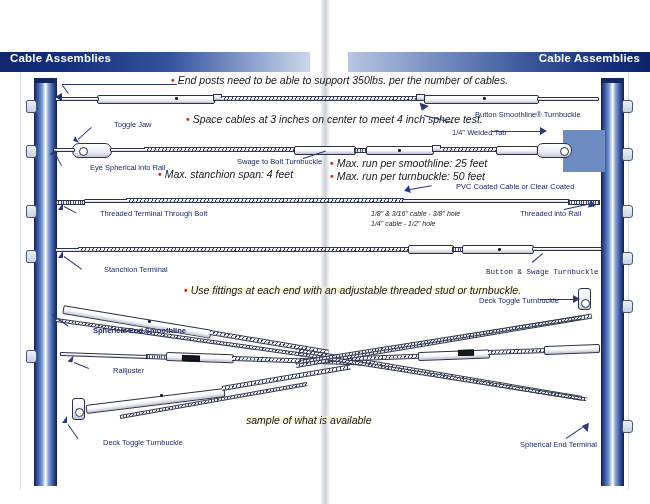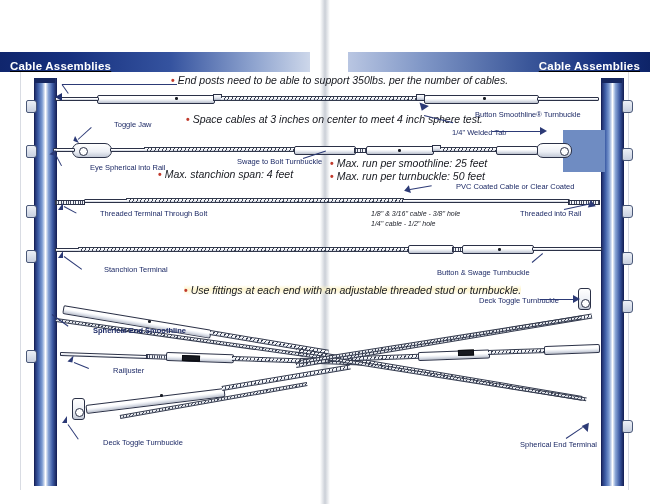--- a/index.html
+++ b/index.html
@@ -7,21 +7,21 @@
     position:relative;width:650px;height:504px;overflow:hidden;
     background:#ffffff;
     font-family:"Liberation Sans", sans-serif;
   }
   
   .gutter{position:absolute;top:0;bottom:0;width:10px;
     background:linear-gradient(to right,rgba(190,195,205,0),rgba(160,168,182,.55),rgba(190,195,205,0));}
   .page-edge{position:absolute;background:rgba(170,178,192,.45);}
 
   
-  .banner{position:absolute;height:20px;display:flex;align-items:flex-end;text-decoration:underline;}
+  .banner{position:absolute;height:20px;display:flex;align-items:flex-start;}
   .banner-l{left:0;top:52px;width:310px;
      background:linear-gradient(to right,#10266d 0%,#16307e 22%,#35539f 55%,#8fa4cf 82%,#cdd7ea 100%);
      justify-content:flex-start;}
   .banner-r{left:348px;top:52px;width:302px;
      background:linear-gradient(to right,#b9c6e2 0%,#7f96c6 25%,#3a5699 60%,#16307e 85%,#0e2468 100%);
      justify-content:flex-end;}
   .banner-txt{color:#fff;font-weight:bold;font-size:11.5px;letter-spacing:.2px;}
   .banner-l .banner-txt{margin-left:10px;}
   .banner-r .banner-txt{margin-right:10px;}
 
@@ -195,20 +195,23 @@
     <span class="bd">•</span><span>Max. run per smoothline: 25 feet</span>
   </div>
   <div class="bullet" style="left:330px;top:170px;">
     <span class="bd">•</span><span>Max. run per turnbuckle: 50 feet</span>
   </div>
   <div class="spec" style="left:371px;top:209px;">1/8" &amp; 3/16" cable - 3/8" hole</div>
   <div class="spec" style="left:371px;top:219px;">1/4" cable - 1/2" hole</div>
   <div class="bullet hl" style="left:184px;top:284px;">
     <span class="bd">•</span><span>Use fittings at each end with an adjustable threaded stud or turnbuckle.</span>
   </div>
+  <div class="bullet hl" style="left:246px;top:414px;">
+    <span>sample of what is available</span>
+  </div>
 
   <div class="lbl" style="left:90px;top:120px;">Toggle Jaw</div>
   <div class="lead" style="left:78px;top:139px;width:18px;transform:rotate(-42deg);"></div>
   <div class="arrow" style="left:74px;top:137px;border-width:5px 0 0 6px;border-color:transparent transparent transparent #2c3a76;transform:rotate(20deg);"></div>
 
   <div class="lbl" style="left:66px;top:163px;">Eye Spherical into Rail</div>
   <div class="lead" style="left:55px;top:153px;width:14px;transform:rotate(62deg);"></div>
   <div class="arrow" style="left:50px;top:149px;border-width:0 0 6px 5px;border-color:transparent transparent #2c3a76 transparent;transform:rotate(15deg);"></div>
 
   <div class="lbl" style="left:213px;top:157px;">Swage to Bolt Turnbuckle</div>
@@ -231,21 +234,21 @@
   <div class="arrow" style="left:58px;top:203px;border-width:0 0 7px 5px;border-color:transparent transparent #2c3a76 transparent;"></div>
 
   <div class="lbl" style="left:496px;top:209px;">Threaded into Rail</div>
   <div class="lead" style="left:564px;top:209px;width:26px;transform:rotate(-12deg);"></div>
   <div class="arrow" style="left:589px;top:201px;border-width:4px 0 4px 7px;border-color:transparent transparent transparent #2c3a76;transform:rotate(20deg);"></div>
 
   <div class="lbl" style="left:80px;top:265px;">Stanchion Terminal</div>
   <div class="lead" style="left:64px;top:256px;width:22px;transform:rotate(36deg);"></div>
   <div class="arrow" style="left:58px;top:251px;border-width:0 0 7px 5px;border-color:transparent transparent #2c3a76 transparent;"></div>
 
-  <div class="lbl" style="left:413px;top:268px;">Button &amp; Swage Turnbuckle</div>
+  <div class="lbl" style="left:462px;top:268px;font-family:Liberation Mono, monospace;">Button &amp; Swage Turnbuckle</div>
   <div class="lead" style="left:532px;top:262px;width:14px;transform:rotate(-40deg);"></div>
 
   <div class="lbl" style="left:455px;top:296px;">Deck Toggle Turnbuckle</div>
   <div class="lead" style="left:540px;top:299px;width:34px;"></div>
   <div class="arrow" style="left:573px;top:295px;border-width:4px 0 4px 7px;border-color:transparent transparent transparent #2c3a76;"></div>
 
   <div class="lbl" style="left:69px;top:326px;font-weight:bold;">Spherical End Smoothline</div>
   <div class="lead" style="left:52px;top:314px;width:20px;transform:rotate(36deg);"></div>
 
   <div class="lbl" style="left:89px;top:366px;">Railjuster</div>

